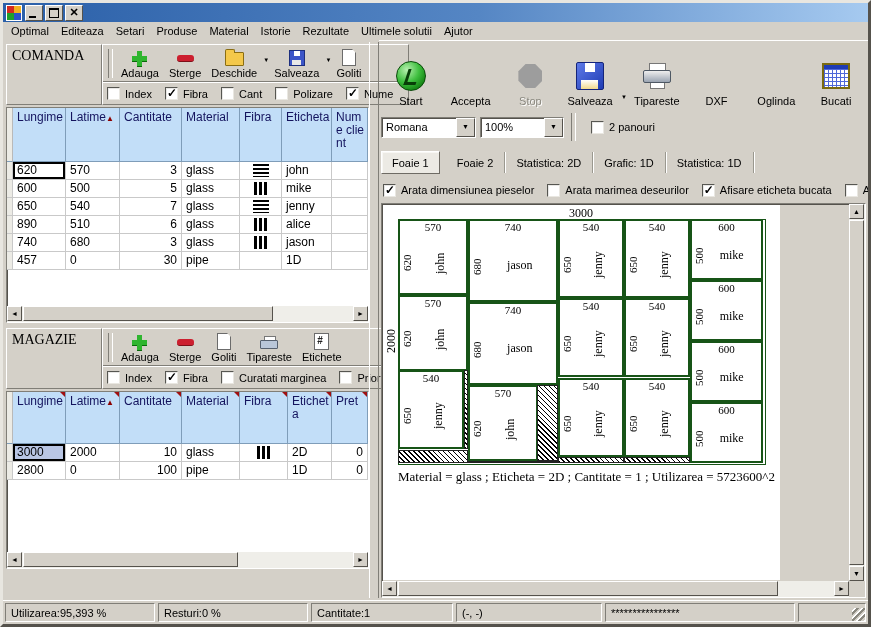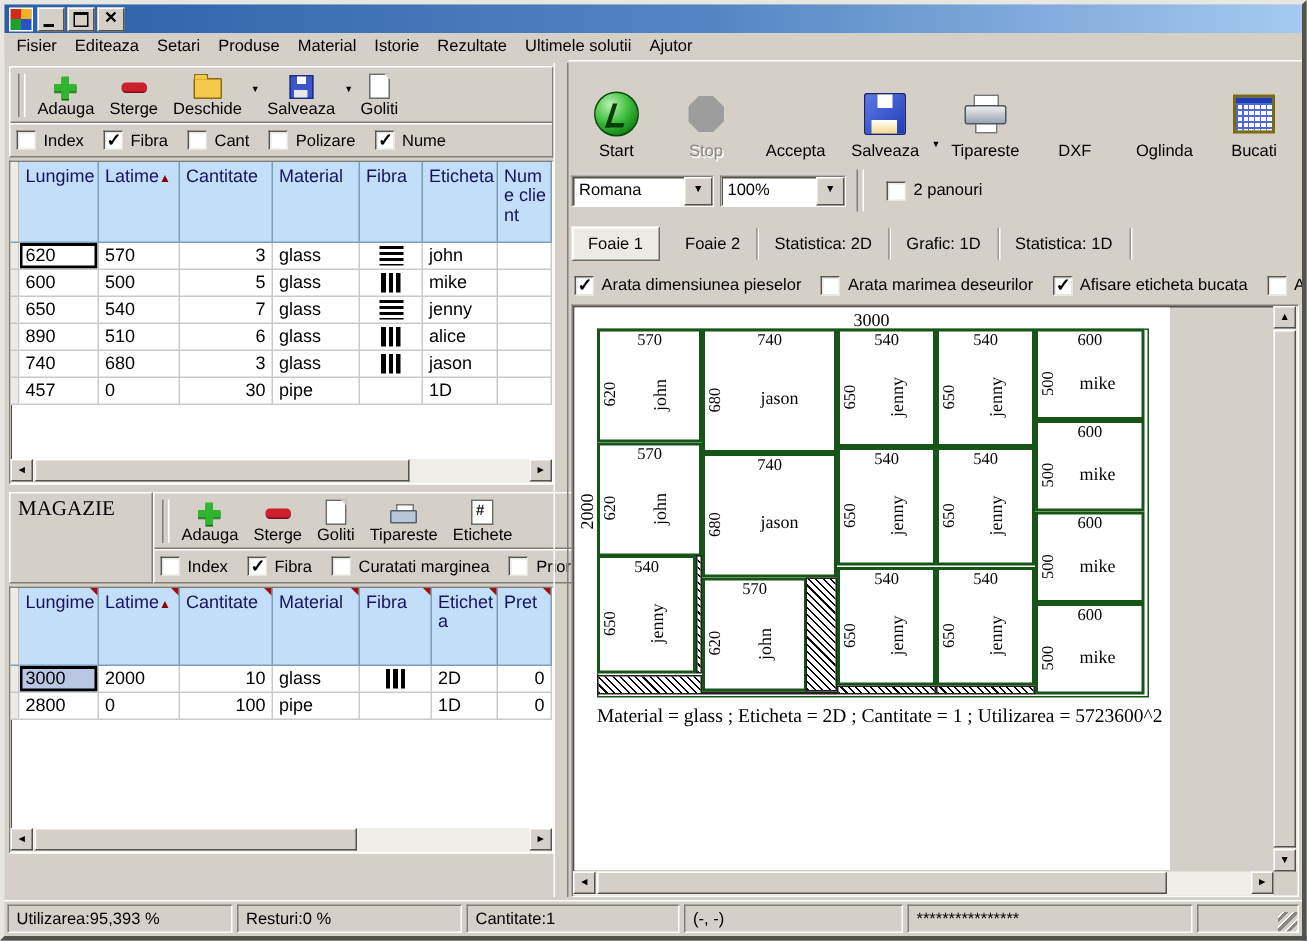--- a/index.html
+++ b/index.html
@@ -183,35 +183,36 @@
       <span class="wbtn">
           <span class="g-max"></span>
         </span>
       <span class="wbtn">
           <span class="g-close">✕</span>
         </span>
     </span>
   </div>
 
   <div class="menubar" id="menubar">
-      <span class="mitem">Fisier</span>
+      <span class="mitem">Optimal</span>
       <span class="mitem">Editeaza</span>
       <span class="mitem">Setari</span>
       <span class="mitem">Produse</span>
       <span class="mitem">Material</span>
       <span class="mitem">Istorie</span>
       <span class="mitem">Rezultate</span>
       <span class="mitem">Ultimele solutii</span>
       <span class="mitem">Ajutor</span>
     </div>
 
   <div class="main">
     <div class="leftcol">
 
       <div class="sect-head">
+        <div class="sect-label">COMANDA</div>
         <div class="sect-tools">
           <div class="toolrow" id="comanda-buttons">
               <span class="vsep"></span>
               <div class="tbtn">
                 <span class="icobox">
                   <span class="plus-icon"></span>
                 </span>
                 <span>Adauga</span>
               </div>
               <div class="tbtn">
@@ -430,29 +431,29 @@
     <div class="rightcol">
       <div class="solvebar" id="solver-buttons">
           <div class="tbtn2">
             <span class="icobox">
               <span class="start-icon"></span>
             </span>
             <span>Start</span>
           </div>
           <div class="tbtn2">
             <span class="icobox">
+              <span class="check-icon"></span>
+            </span>
+            <span>Accepta</span>
+          </div>
+          <div class="tbtn2">
+            <span class="icobox">
               <span class="stop-icon"></span>
             </span>
             <span class="dis">Stop</span>
-          </div>
-          <div class="tbtn2">
-            <span class="icobox">
-              <span class="check-icon"></span>
-            </span>
-            <span>Accepta</span>
           </div>
           <div class="tbtn2">
             <span class="icobox">
               <span class="floppy-big-icon"></span>
             </span>
             <span>Salveaza</span>
           </div>
           <span class="dd">▼</span>
           <div class="tbtn2">
             <span class="icobox">

